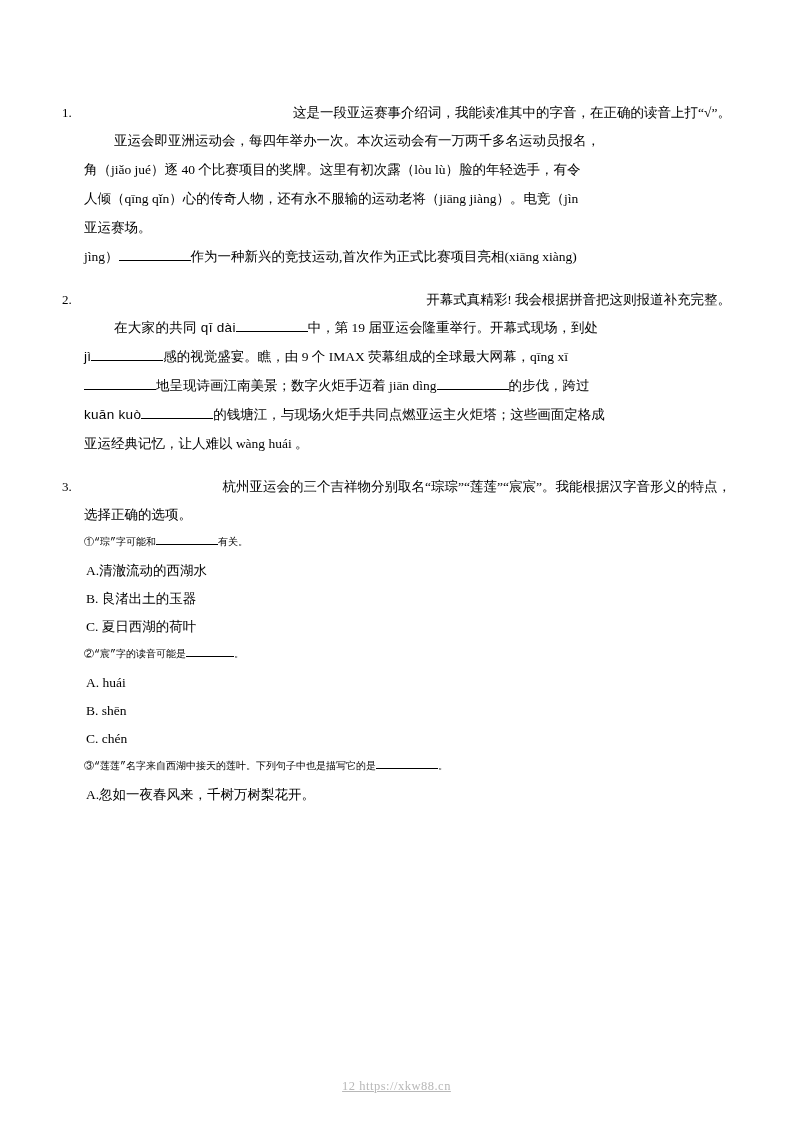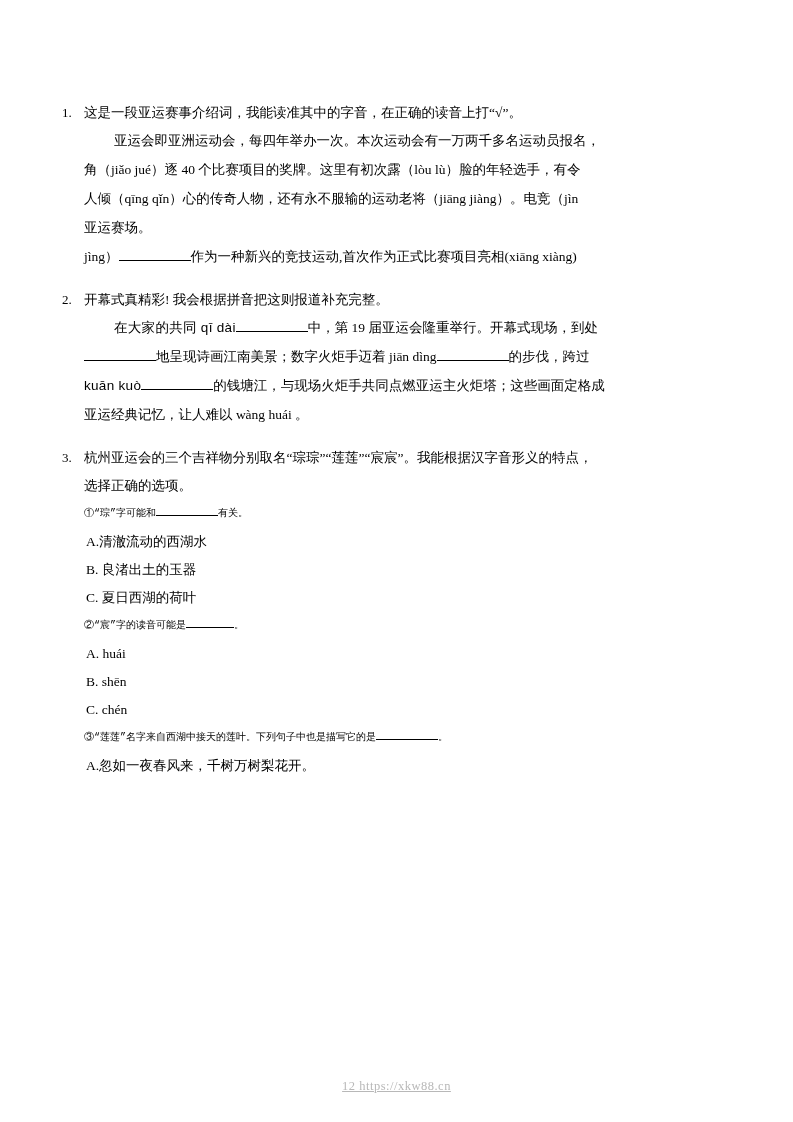--- a/index.html
+++ b/index.html
@@ -45,20 +45,21 @@
   .q-num {
     width: 22px;
     flex: 0 0 22px;
     font-family: "Liberation Serif", serif;
     font-size: 13px;
   }
   .q-text {
     flex: 1;
     font-size: 13.5px;
     line-height: 26px;
+    text-align: right;
   }
   .para {
     font-size: 13.5px;
     line-height: 29px;
     margin-left: 22px;
     text-align: justify;
     text-justify: inter-ideograph;
   }
   .para.indent {
     text-indent: 30px;
@@ -121,20 +122,23 @@
 
   <div class="q-block">
     <div class="q-head">
       <span class="q-num">2.</span>
       <span class="q-text">开幕式真精彩! 我会根据拼音把这则报道补充完整。</span>
     </div>
     <div class="para indent">
       <span class="pinyin">在大家的共同 qī dài</span><span class="blank bl-long"></span><span>中，第 19 届亚运会隆重举行。开幕式现场，到处</span>
     </div>
     <div class="para">
+      <span class="pinyin">jì</span><span class="blank bl-long"></span><span>感的视觉盛宴。瞧，由 9 个 IMAX 荧幕组成的全球最大网幕，qīng xī</span>
+    </div>
+    <div class="para">
       <span class="blank bl-long"></span><span>地呈现诗画江南美景；数字火炬手迈着 jiān dìng</span><span class="blank bl-long"></span><span>的步伐，跨过</span>
     </div>
     <div class="para">
       <span class="pinyin">kuān  kuò</span><span class="blank bl-long"></span><span>的钱塘江，与现场火炬手共同点燃亚运主火炬塔；这些画面定格成</span>
     </div>
     <div class="para">亚运经典记忆，让人难以 wàng huái 。</div>
   </div>
 
   <div class="q-block">
     <div class="q-head">

